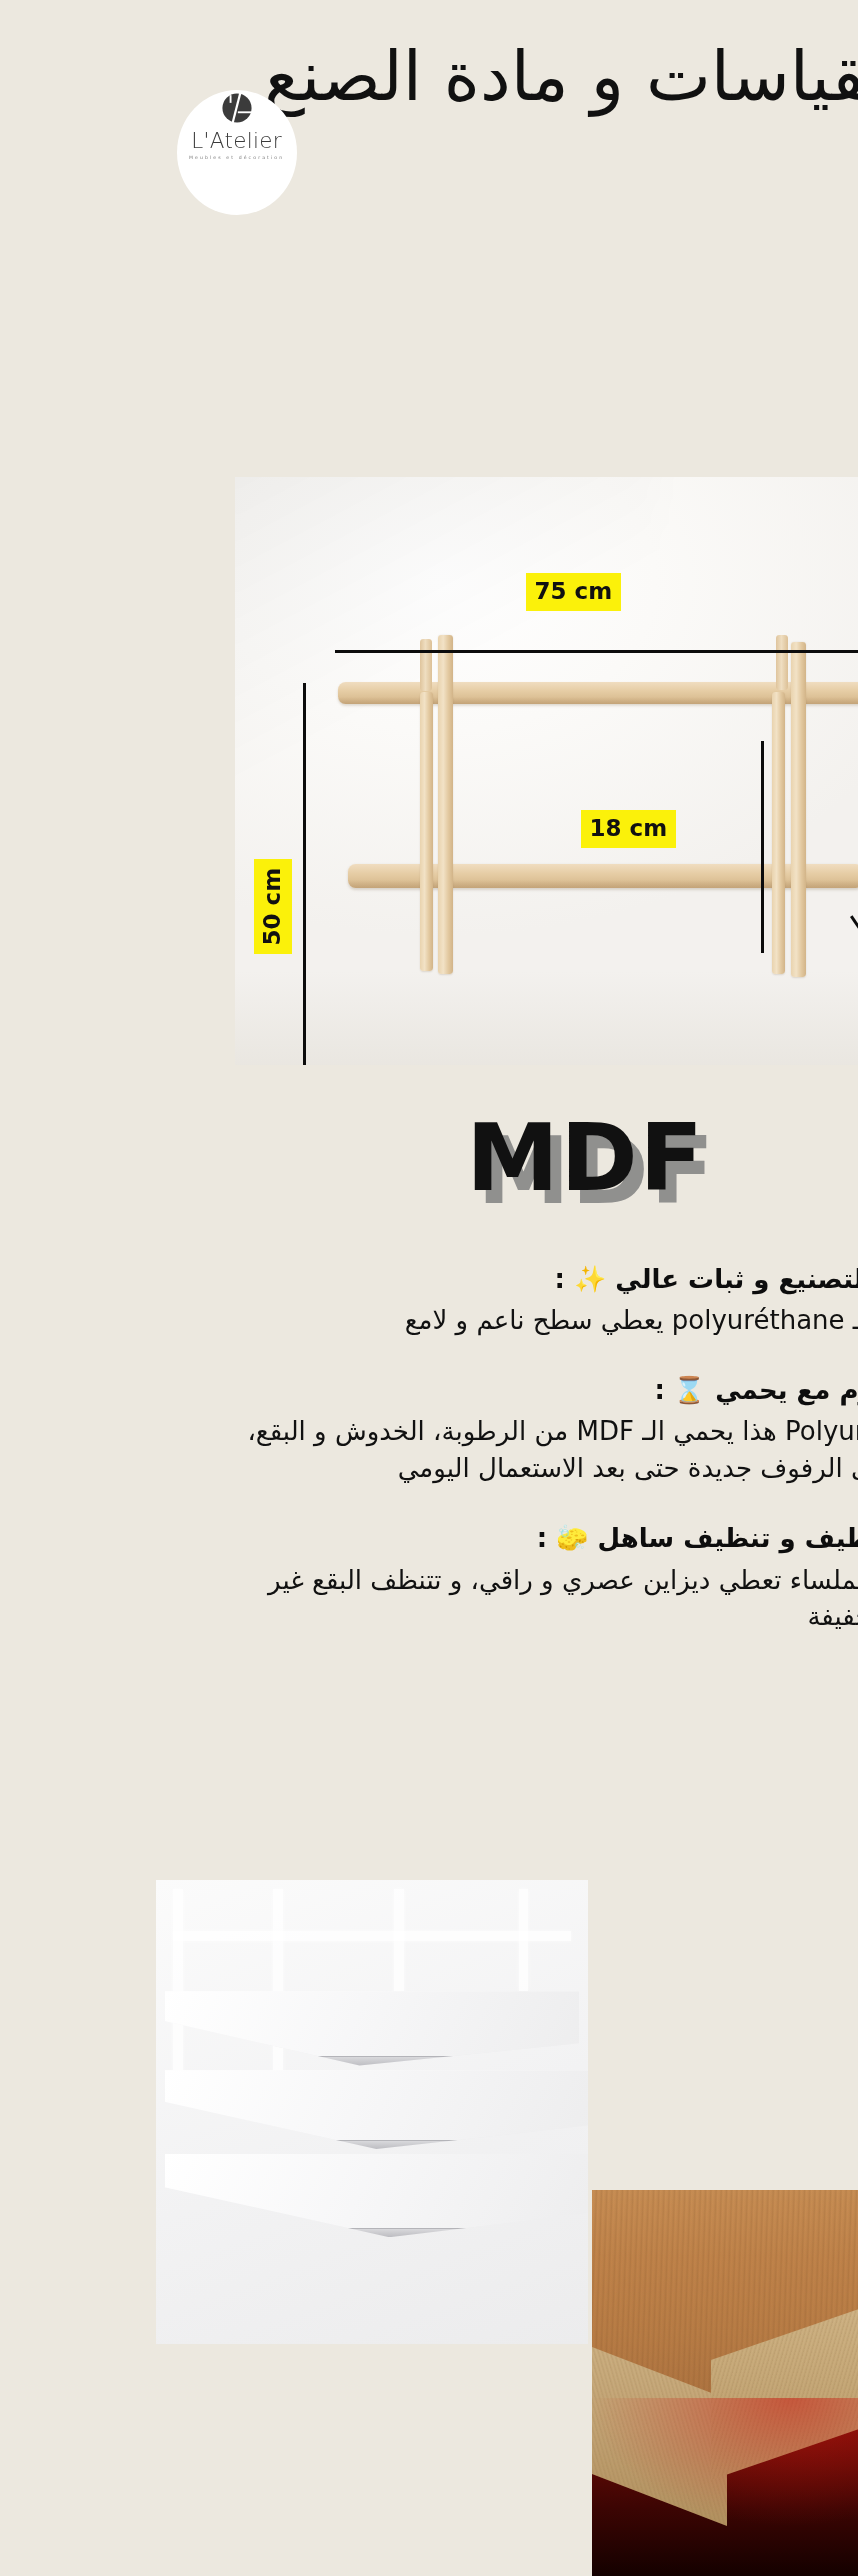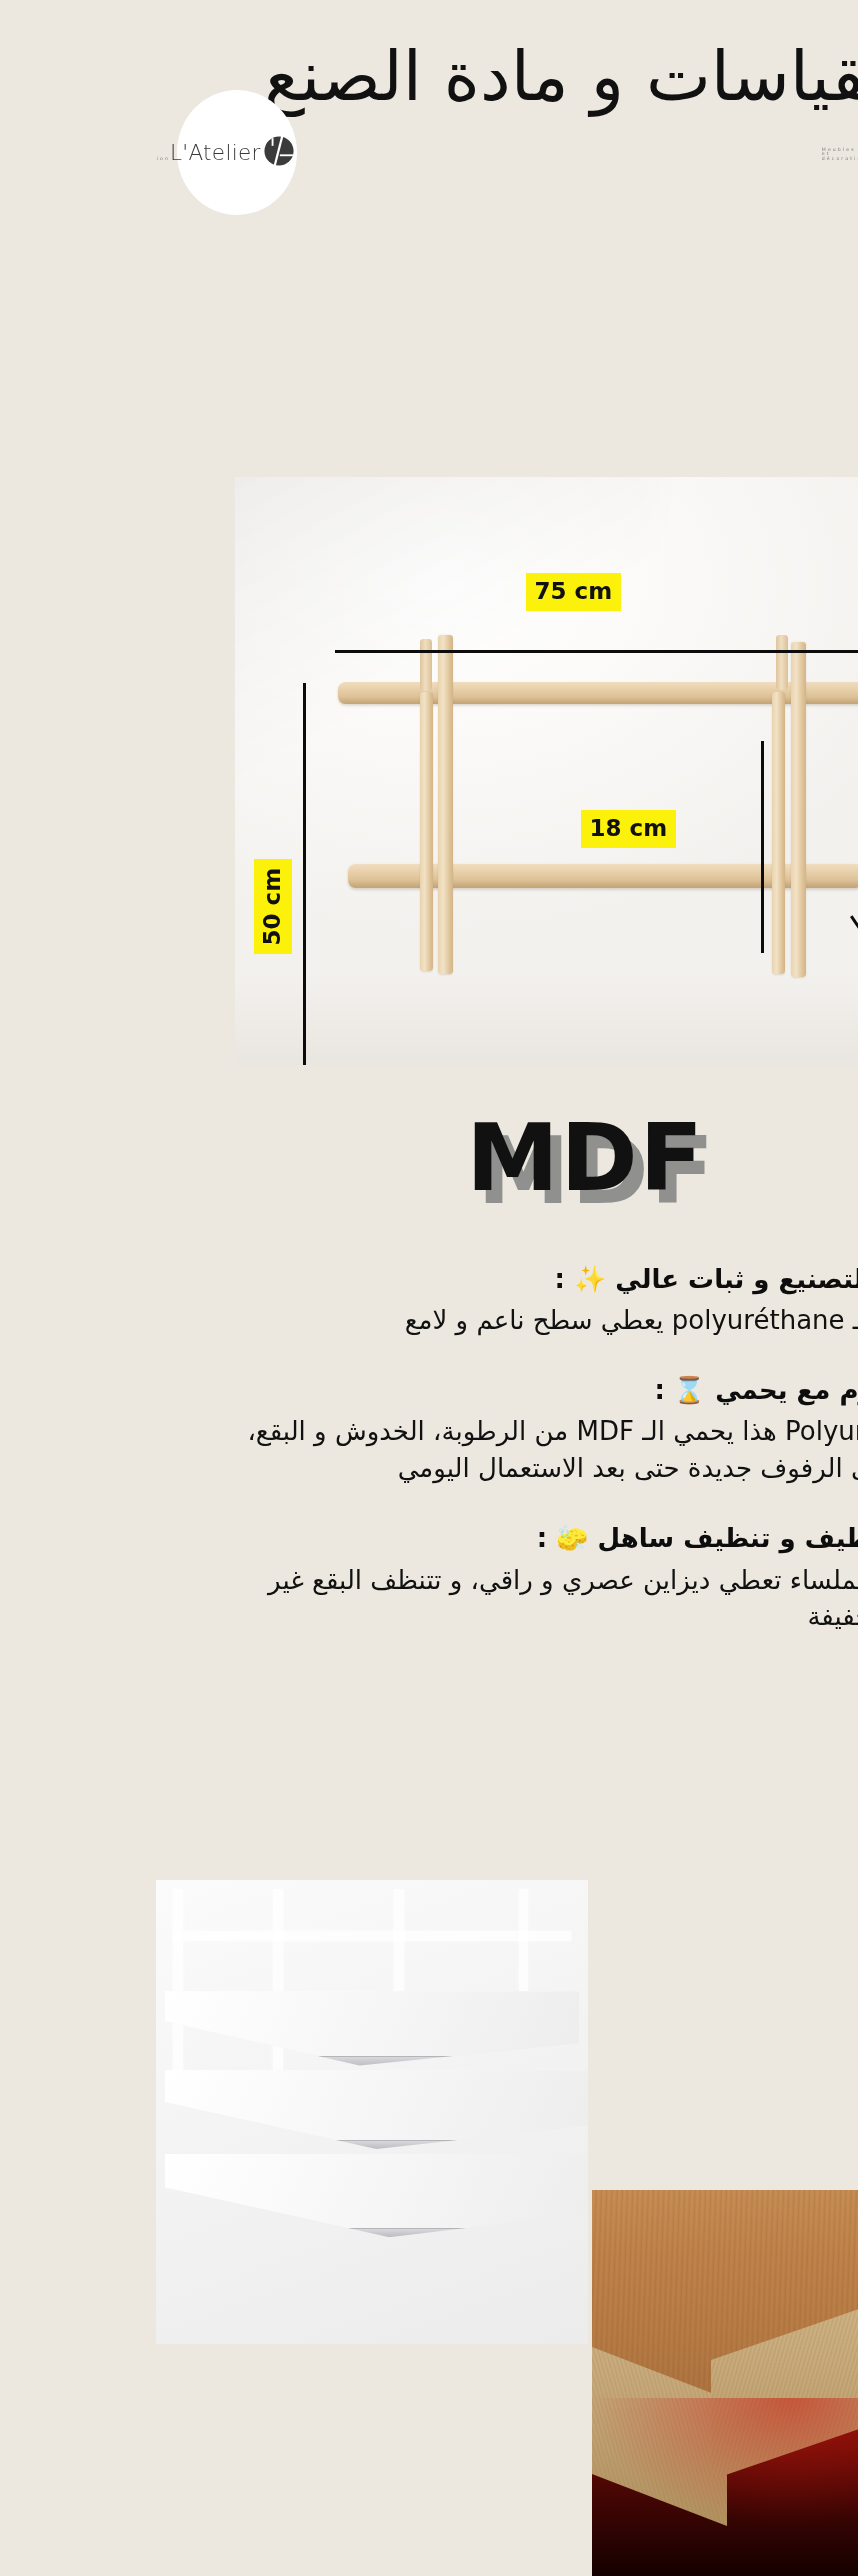--- a/index.html
+++ b/index.html
@@ -22,21 +22,21 @@
     letter-spacing:0px;
     direction:rtl;
     font-family:"DejaVu Sans","Liberation Sans",sans-serif;
     z-index:2;
   }
 
   
   .logo-badge{
     position:absolute;top:90px;width:120px;height:125px;
     background:#FFFFFF;border-radius:50%;
-    display:flex;flex-direction:row;align-items:center;justify-content:flex-start;
+    display:flex;flex-direction:column;align-items:center;justify-content:flex-start;
     z-index:3;
   }
   .logo-badge.left{left:20.6px;}
   .logo-badge.right{left:718px;}
   .logo-mark{width:36px;height:36px;position:relative;margin-bottom:3.4px;}
   .logo-mark svg{display:block;width:36px;height:36px;}
   .logo-word{
     font-size:21.5px;line-height:1;color:#3a3a3a;
     font-family:"DejaVu Sans","Liberation Sans",sans-serif;
     font-weight:300;letter-spacing:0.3px;direction:ltr;

